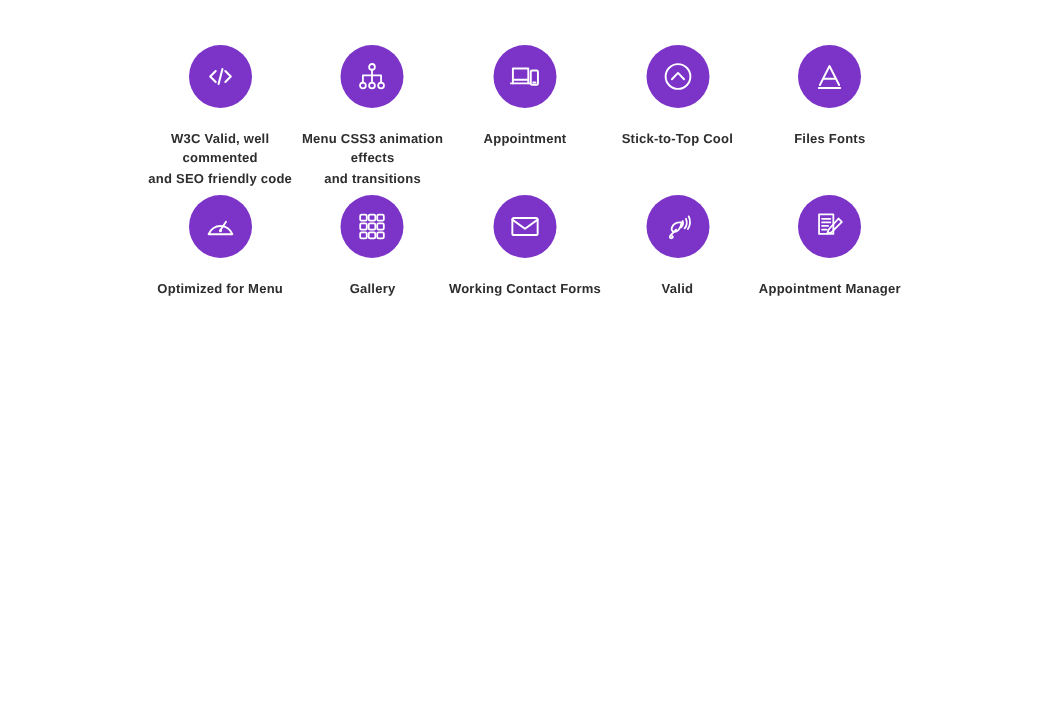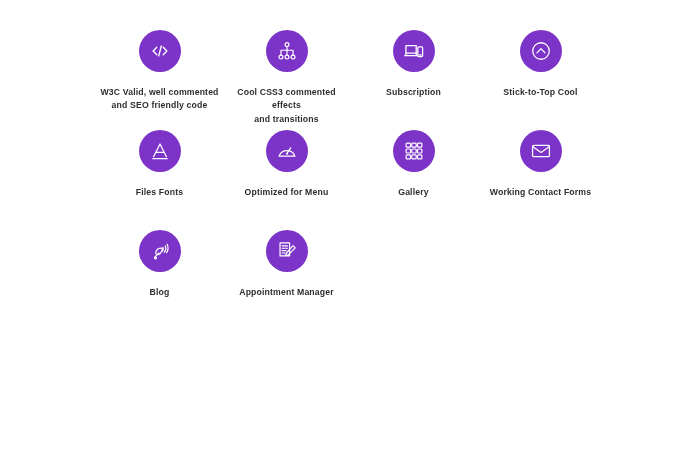--- a/index.html
+++ b/index.html
@@ -12,21 +12,21 @@
     background: #ffffff;
     font-family: "Liberation Sans", sans-serif;
     overflow: hidden;
   }
   .features-grid {
     width: 700px;
     height: 470px;
     box-sizing: border-box;
     padding: 30px 96px 16px 96px;
     display: grid;
-    grid-template-columns: repeat(4, 1fr);
+    grid-template-columns: repeat(5, 1fr);
     grid-template-rows: repeat(4, 100px);
     column-gap: 0px;
     row-gap: 0px;
   }
   .feature-item {
     display: flex;
     flex-direction: column;
     align-items: center;
     justify-content: flex-start;
     text-align: center;
@@ -77,37 +77,37 @@
       <svg width="22" height="22" viewBox="0 0 24 24" fill="none" stroke="#ffffff" stroke-width="1.3" stroke-linecap="round" stroke-linejoin="round">
         <circle cx="12" cy="5" r="2.1"></circle>
         <circle cx="5.4" cy="18.6" r="2.1"></circle>
         <circle cx="12" cy="18.6" r="2.1"></circle>
         <circle cx="18.6" cy="18.6" r="2.1"></circle>
         <line x1="12" y1="7.1" x2="12" y2="11.2"></line>
         <polyline points="5.4,16.5 5.4,11.2 18.6,11.2 18.6,16.5"></polyline>
         <line x1="12" y1="11.2" x2="12" y2="16.5"></line>
       </svg>
     </div>
-    <div class="feature-label">Cool CSS3 commented effects
+    <div class="feature-label">Menu CSS3 animation effects
 and transitions</div>
   </div>
 
 
   <div class="feature-item">
     <div class="icon-circle">
       <svg width="22" height="22" viewBox="0 0 24 24" fill="none" stroke="#ffffff" stroke-width="1.4" stroke-linecap="round" stroke-linejoin="round">
         <path d="M3.2 6.2 h11.2 v8.1 H3.2 Z"></path>
         <line x1="1.8" y1="17" x2="15.8" y2="17"></line>
         <line x1="3.2" y1="14.3" x2="3.2" y2="17"></line>
         <line x1="14.4" y1="14.3" x2="14.4" y2="17"></line>
         <rect x="16.2" y="7.6" width="5.2" height="10.4" rx="1"></rect>
         <line x1="18" y1="16.3" x2="19.6" y2="16.3"></line>
       </svg>
     </div>
-    <div class="feature-label">Subscription</div>
+    <div class="feature-label">Appointment</div>
   </div>
 
   <div class="feature-item">
     <div class="icon-circle">
       <svg width="22" height="22" viewBox="0 0 24 24" fill="none" stroke="#ffffff" stroke-width="1.4" stroke-linecap="round" stroke-linejoin="round">
         <circle cx="12" cy="12" r="9"></circle>
         <polyline points="7.6,14 12,9.4 16.4,14"></polyline>
       </svg>
     </div>
     <div class="feature-label">Stick-to-Top Cool</div>
@@ -167,21 +167,21 @@
     <div class="icon-circle">
       <svg width="22" height="22" viewBox="0 0 24 24" fill="none" stroke="#ffffff" stroke-width="1.3" stroke-linecap="round" stroke-linejoin="round">
         <path d="M14.6 9 C11.4 8.6 8.6 10.2 7.6 12.6 C7 14.2 7.6 15.4 8.8 15.8 C11 16.4 14.2 13.8 14.6 9 Z"></path>
         <line x1="10.6" y1="14.2" x2="6.6" y2="18.4"></line>
         <path d="M6.6 18.4 C5.7 19.3 5.9 20.3 6.9 20.5 C7.9 20.7 8.5 19.9 8.1 19.1 Z"></path>
         <path d="M14.2 12.6 A4.6 4.6 0 0 0 15.4 8"></path>
         <path d="M16.8 13.4 A7 7 0 0 0 17.8 6.4"></path>
         <path d="M19.2 13.8 A9.6 9.6 0 0 0 19.8 4.6"></path>
       </svg>
     </div>
-    <div class="feature-label">Blog</div>
+    <div class="feature-label">Valid</div>
   </div>
 
   <div class="feature-item">
     <div class="icon-circle">
       <svg width="22" height="22" viewBox="0 0 24 24" fill="none" stroke="#ffffff" stroke-width="1.3" stroke-linecap="round" stroke-linejoin="round">
         <path d="M4.4 3.2 h10.4 v14.2 h-10.4 Z"></path>
         <line x1="6.6" y1="6.4" x2="12.6" y2="6.4"></line>
         <line x1="6.6" y1="9" x2="12.6" y2="9"></line>
         <line x1="6.6" y1="11.6" x2="11" y2="11.6"></line>
         <line x1="6.6" y1="14.2" x2="10" y2="14.2"></line>

